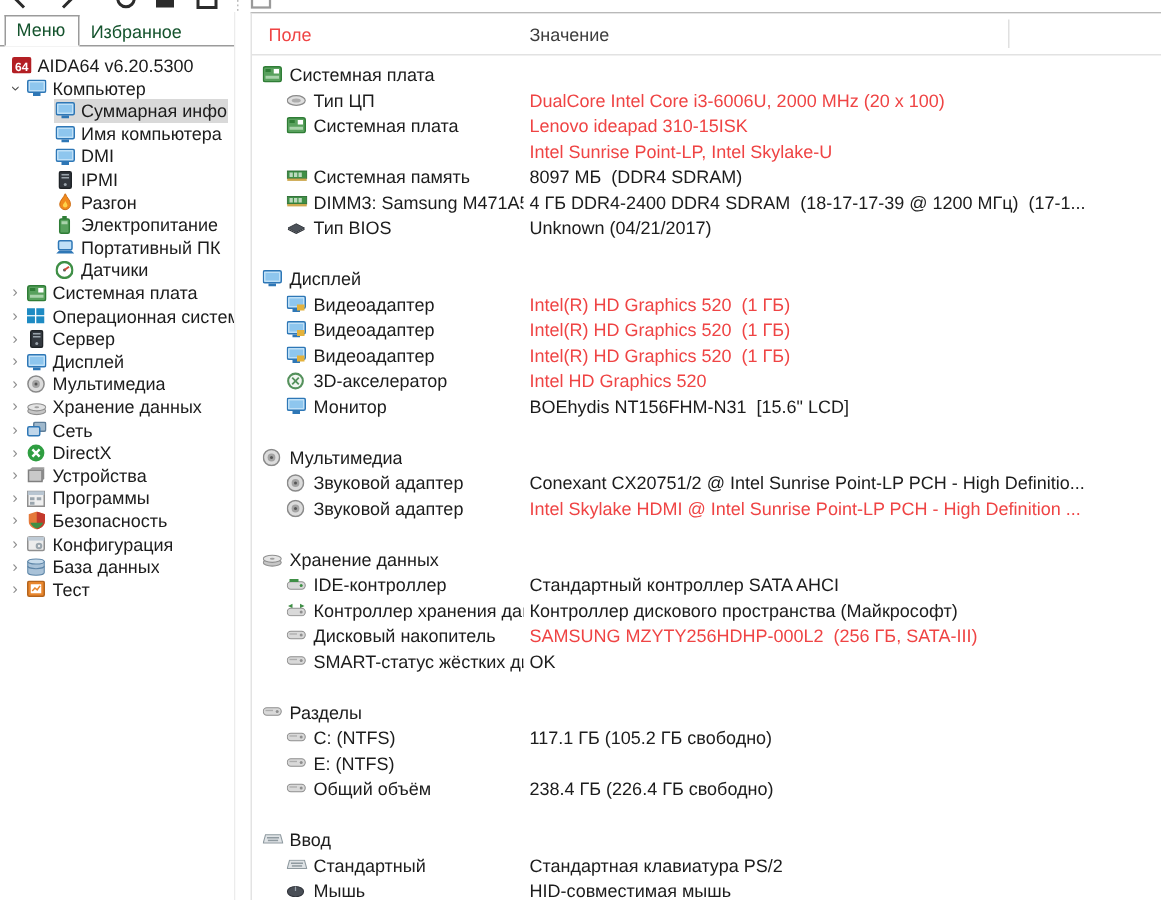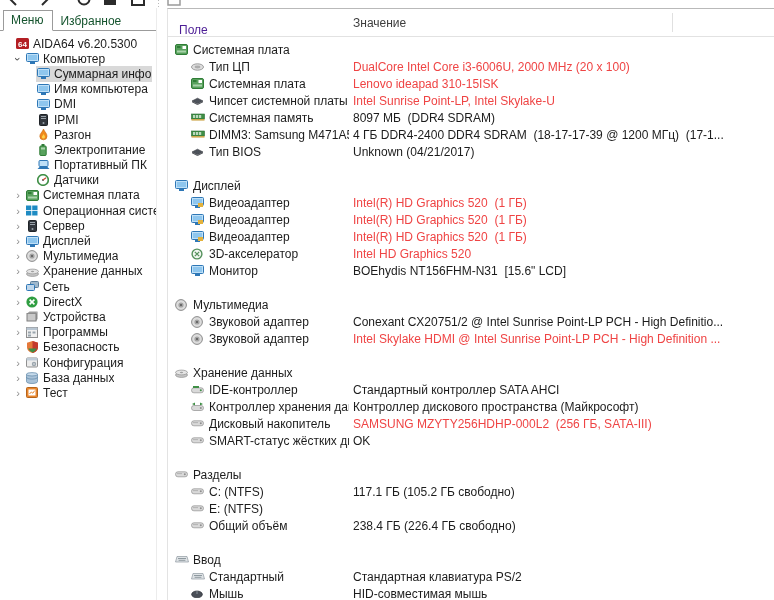--- a/index.html
+++ b/index.html
@@ -21,27 +21,27 @@
   
   .tabs{height:22px;display:flex;align-items:flex-end;border-bottom:1px solid #9b9b9b;padding-left:3px;background:#fff;}
   .tab{padding:2px 9px 3px 7px;color:#14532d;cursor:default;margin-bottom:-1px;}
   .tab.active{background:#fff;border:1px solid #9b9b9b;border-bottom:1px solid #fff;}
   
   .tree{padding-top:5px;}
   .tree-row{height:15.2px;display:flex;align-items:center;white-space:nowrap;overflow:hidden;cursor:default;}
   .tree-row .arrow{width:14px;flex:0 0 14px;text-align:center;color:#8f8f8f;font-size:11px;line-height:10px;}
   .tree-row .arrow.expanded{transform:rotate(90deg);color:#4a4a4a;}
   .tree-row .icon{width:14px;flex:0 0 14px;display:inline-flex;justify-content:center;margin-right:4px;}
-  .tree-row.lvl0{margin-left:11px;}
+  .tree-row.lvl0{margin-left:3px;}
   .tree-row.lvl1{margin-left:36px;}
   .tree-row.selected{background:#d9d9d9;margin-right:4px;}
   .tree-row .lbl{overflow:hidden;}
   
   .main-header{height:27px;border-bottom:1px solid #e2e2e2;position:relative;background:#fff;}
-  .col-field{position:absolute;left:11px;top:14px;color:#4c1d95;}
+  .col-field{position:absolute;left:11px;top:7px;color:#ef4444;}
   .col-value{position:absolute;left:185px;top:7px;color:#3d3d3d;}
   .col-sep{position:absolute;left:504px;top:4px;height:19px;width:1px;background:#e0e0e0;}
   
   .rows{position:absolute;top:28px;left:0;right:0;bottom:0;overflow:hidden;}
   .section{margin-top:17px;}
   .section:first-child{margin-top:4px;}
   .rrow{position:relative;height:17px;}
   .rrow .cell-label{position:absolute;left:23px;top:0;height:17px;display:flex;align-items:center;white-space:pre;overflow:hidden;max-width:158px;}
   .rrow.sect .cell-label{left:7px;max-width:300px;}
   .rrow .cell-label .icon{display:inline-flex;width:15px;flex:0 0 15px;justify-content:flex-start;margin-right:3px;}
@@ -380,24 +380,20 @@
           <div class="rrow">
             <span class="cell-label"><span class="icon"><svg width="13" height="11">
                   <rect x="0.5" y="0.5" width="12" height="10" rx="1.5" fill="#58a15d" stroke="#2f7d36"></rect>
                   <rect x="7.5" y="2" width="3.5" height="3" fill="#ffffff"></rect>
                   <rect x="2" y="2" width="3.5" height="2" fill="#2f7d36"></rect>
                   <rect x="2" y="6.5" width="9" height="2" fill="#a9d3ab"></rect>
                 </svg></span><span>Системная плата</span></span>
             <span class="cell-value link">Lenovo ideapad 310-15ISK</span>
           </div>
           <div class="rrow">
-            <span class="cell-label"><span class="icon"><svg width="13" height="8">
-                  <path d="M1 4 L6.5 1.2 L12 4 L6.5 6.8 Z" fill="#4d525a" stroke="#30343a" stroke-width="0.6"></path>
-                  <path d="M1 4.8 L6.5 7.6 L12 4.8" fill="none" stroke="#30343a" stroke-width="0.8"></path>
-                </svg></span><span>Чипсет системной платы</span></span>
             <span class="cell-value link">Intel Sunrise Point-LP, Intel Skylake-U</span>
           </div>
           <div class="rrow">
             <span class="cell-label"><span class="icon"><svg width="14" height="9">
                   <rect x="0.5" y="1" width="13" height="5" fill="#3f8f46" stroke="#2c6b33" stroke-width="0.6"></rect>
                   <rect x="2" y="2" width="2.2" height="3" fill="#bcd9be"></rect>
                   <rect x="5" y="2" width="2.2" height="3" fill="#bcd9be"></rect>
                   <rect x="8" y="2" width="2.2" height="3" fill="#bcd9be"></rect>
                   <rect x="0.5" y="6" width="13" height="1.6" fill="#cda84e"></rect>
                 </svg></span><span>Системная память</span></span>

